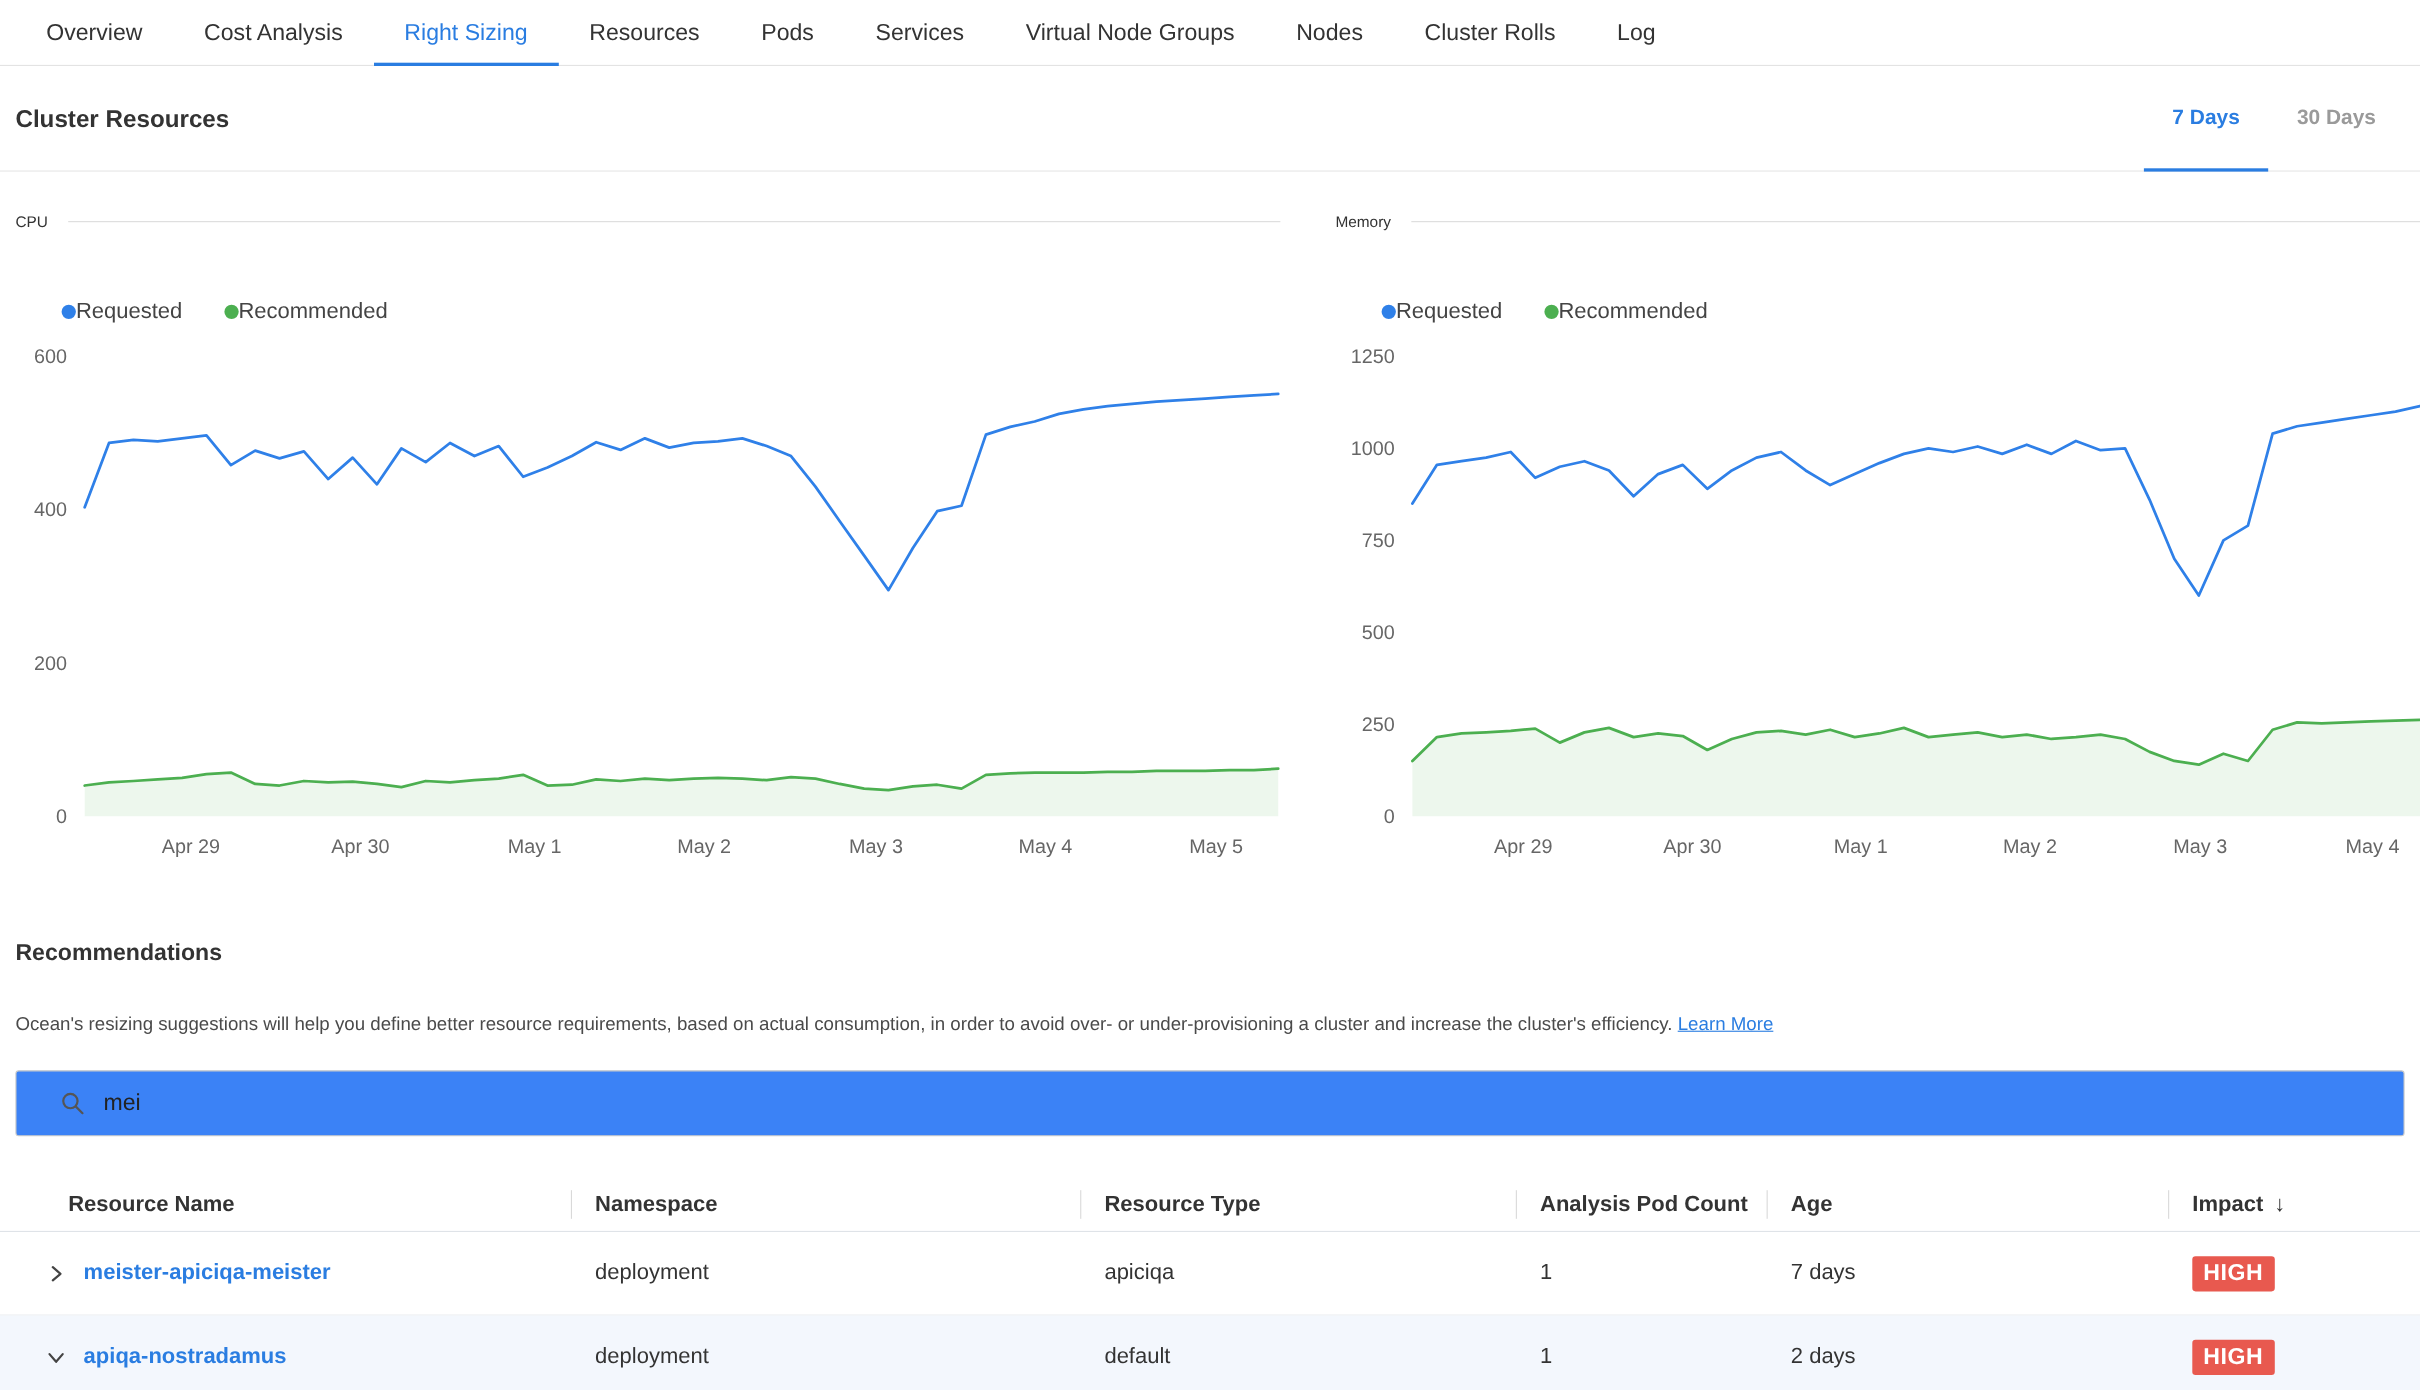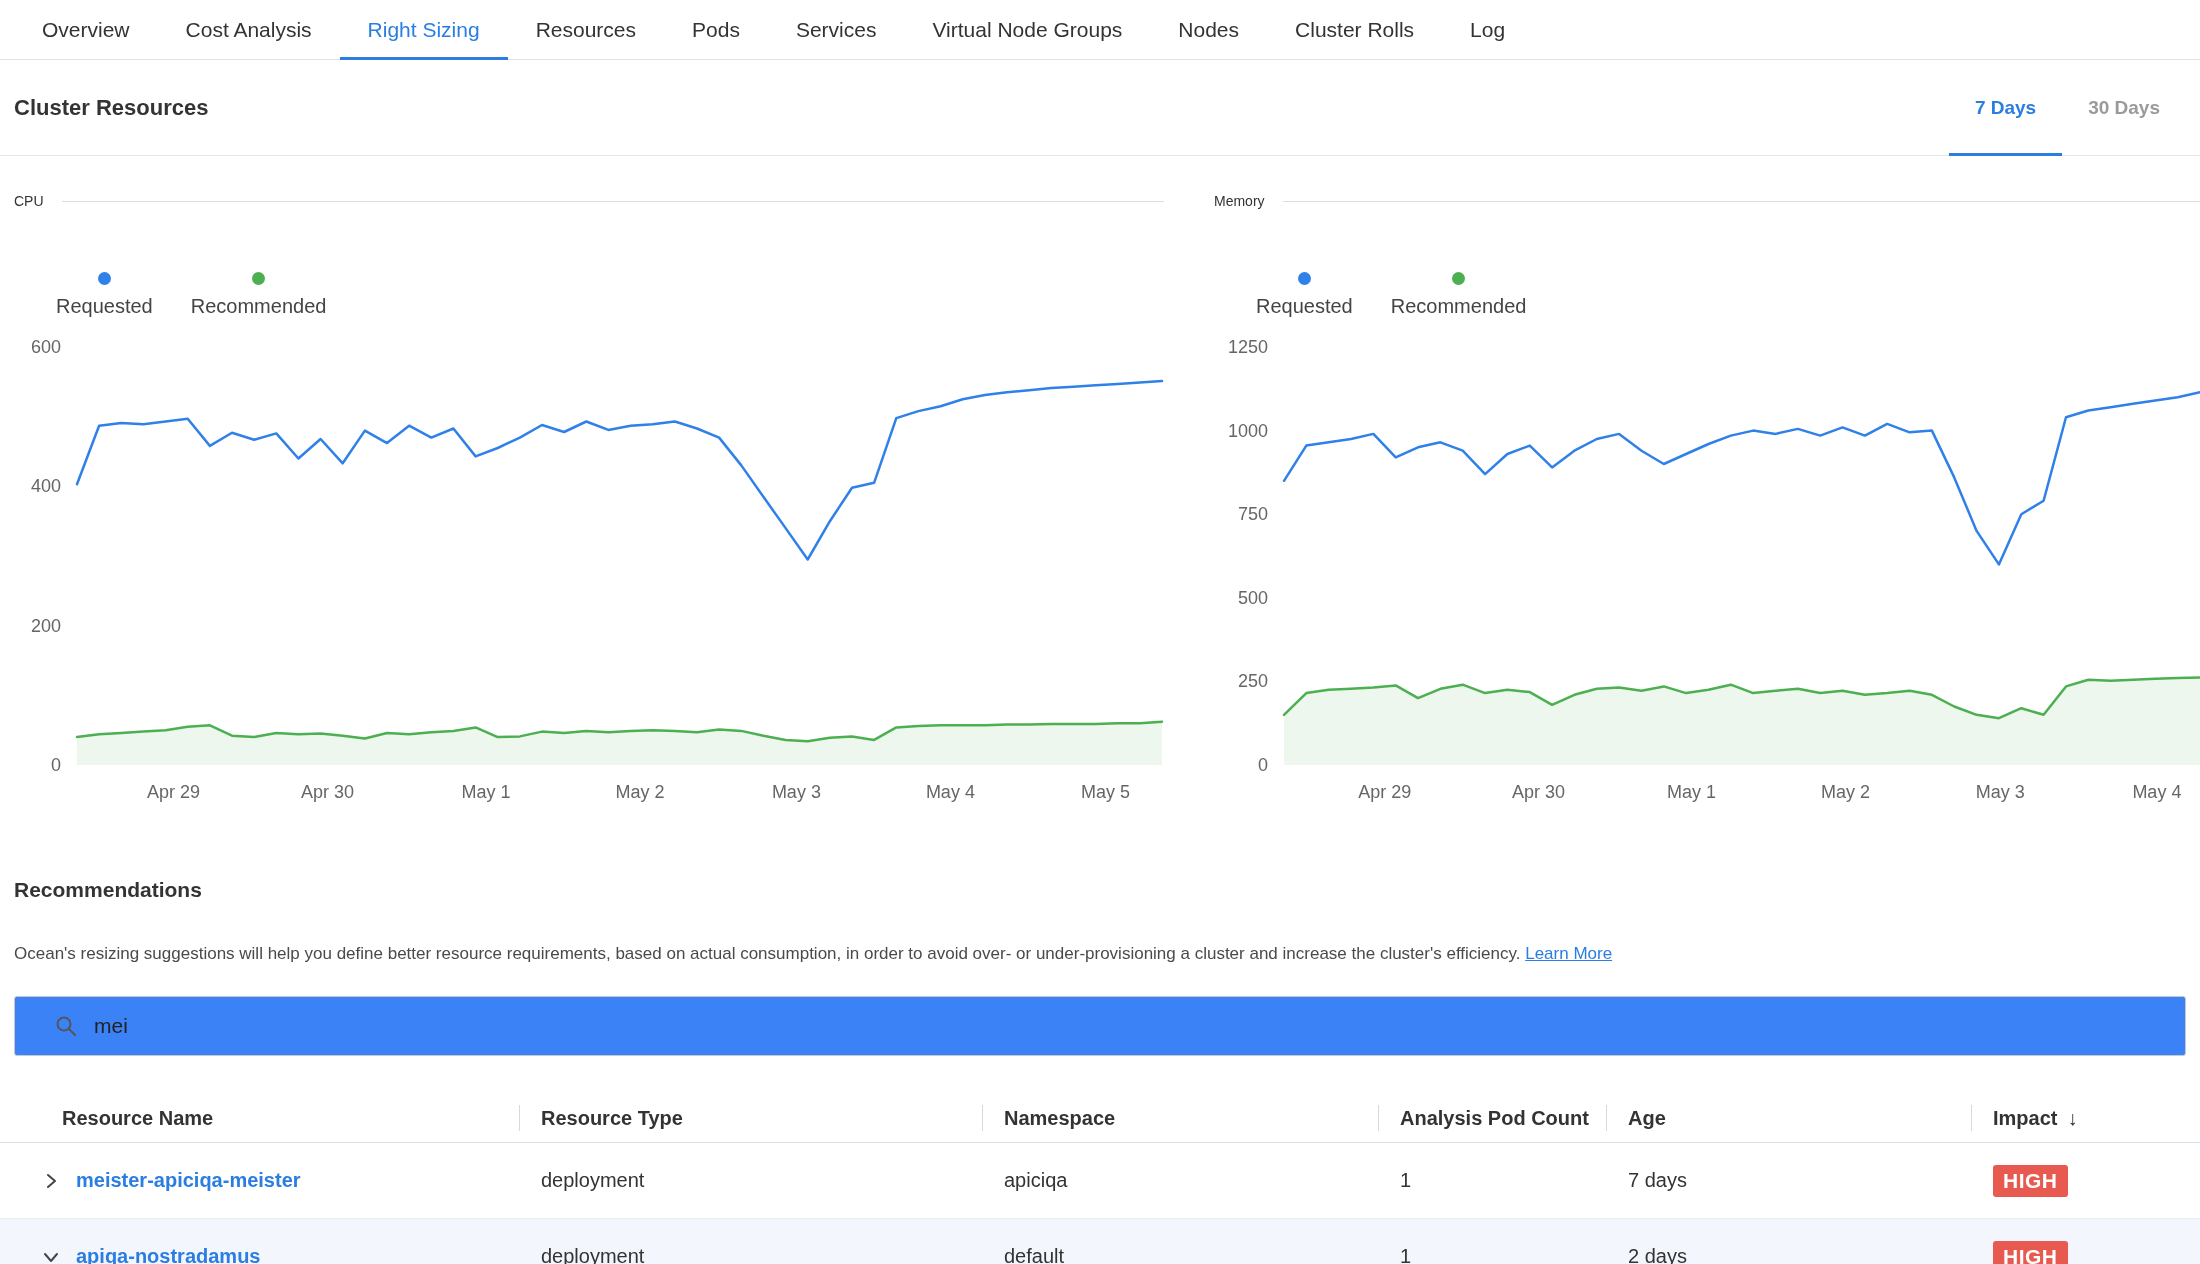--- a/index.html
+++ b/index.html
@@ -22,21 +22,21 @@
 
   
   .charts-row { display:flex; padding-left:14px; }
   .panel { margin-top:30px; }
   .panel.cpu { width:1150px; }
   .panel.mem { flex:1; margin-left:50px; overflow:hidden; }
   .panel-head { display:flex; align-items:center; gap:18px; height:30px; }
   .panel-title { font-size:14px; color:#333; }
   .rule { flex:1; height:1px; background:#dcdcdc; }
   .legend { display:flex; align-items:center; gap:38px; margin:56px 0 0 42px; font-size:20px; color:#444; }
-  .legend-item { display:flex; align-items:center; gap:10px; cursor:pointer;flex-direction:column; }
+  .legend-item { display:flex; align-items:center; gap:0; cursor:pointer; }
   .dot { width:13px; height:13px; border-radius:50%; display:inline-block; }
   .dot.blue { background:#2f80e8; }
   .dot.green { background:#4caf50; }
   .chart-svg { display:block; margin-top:14px; }
   svg text.tick { font-size:18px; fill:#666; font-family:"Liberation Sans","DejaVu Sans",sans-serif; }
 
   
   .rec-title { margin:66px 0 0 14px; font-size:21px; font-weight:600; color:#333; }
   .rec-desc { margin:42px 20px 0 14px; font-size:17px; color:#4a4a4a; }
   .rec-desc a { color:#2a7de1; text-decoration:underline; cursor:pointer; }
@@ -168,24 +168,24 @@
     <line x1="15" y1="15" x2="21" y2="21" stroke="#555" stroke-width="2" stroke-linecap="round"></line>
   </svg>
   <input type="text" value="mei" style="">
 </div>
 
 <div class="grid thead">
   <div class="th first">
       <span>Resource Name</span>
     </div>
   <div class="th">
+      <span>Namespace</span>
+    </div>
+  <div class="th">
       <span>Resource Type</span>
-    </div>
-  <div class="th">
-      <span>Namespace</span>
     </div>
   <div class="th">
       <span>Analysis Pod Count</span>
     </div>
   <div class="th">
       <span>Age</span>
     </div>
   <div class="th">
     <span>Impact</span>
     <span class="sort-arrow">↓</span>

